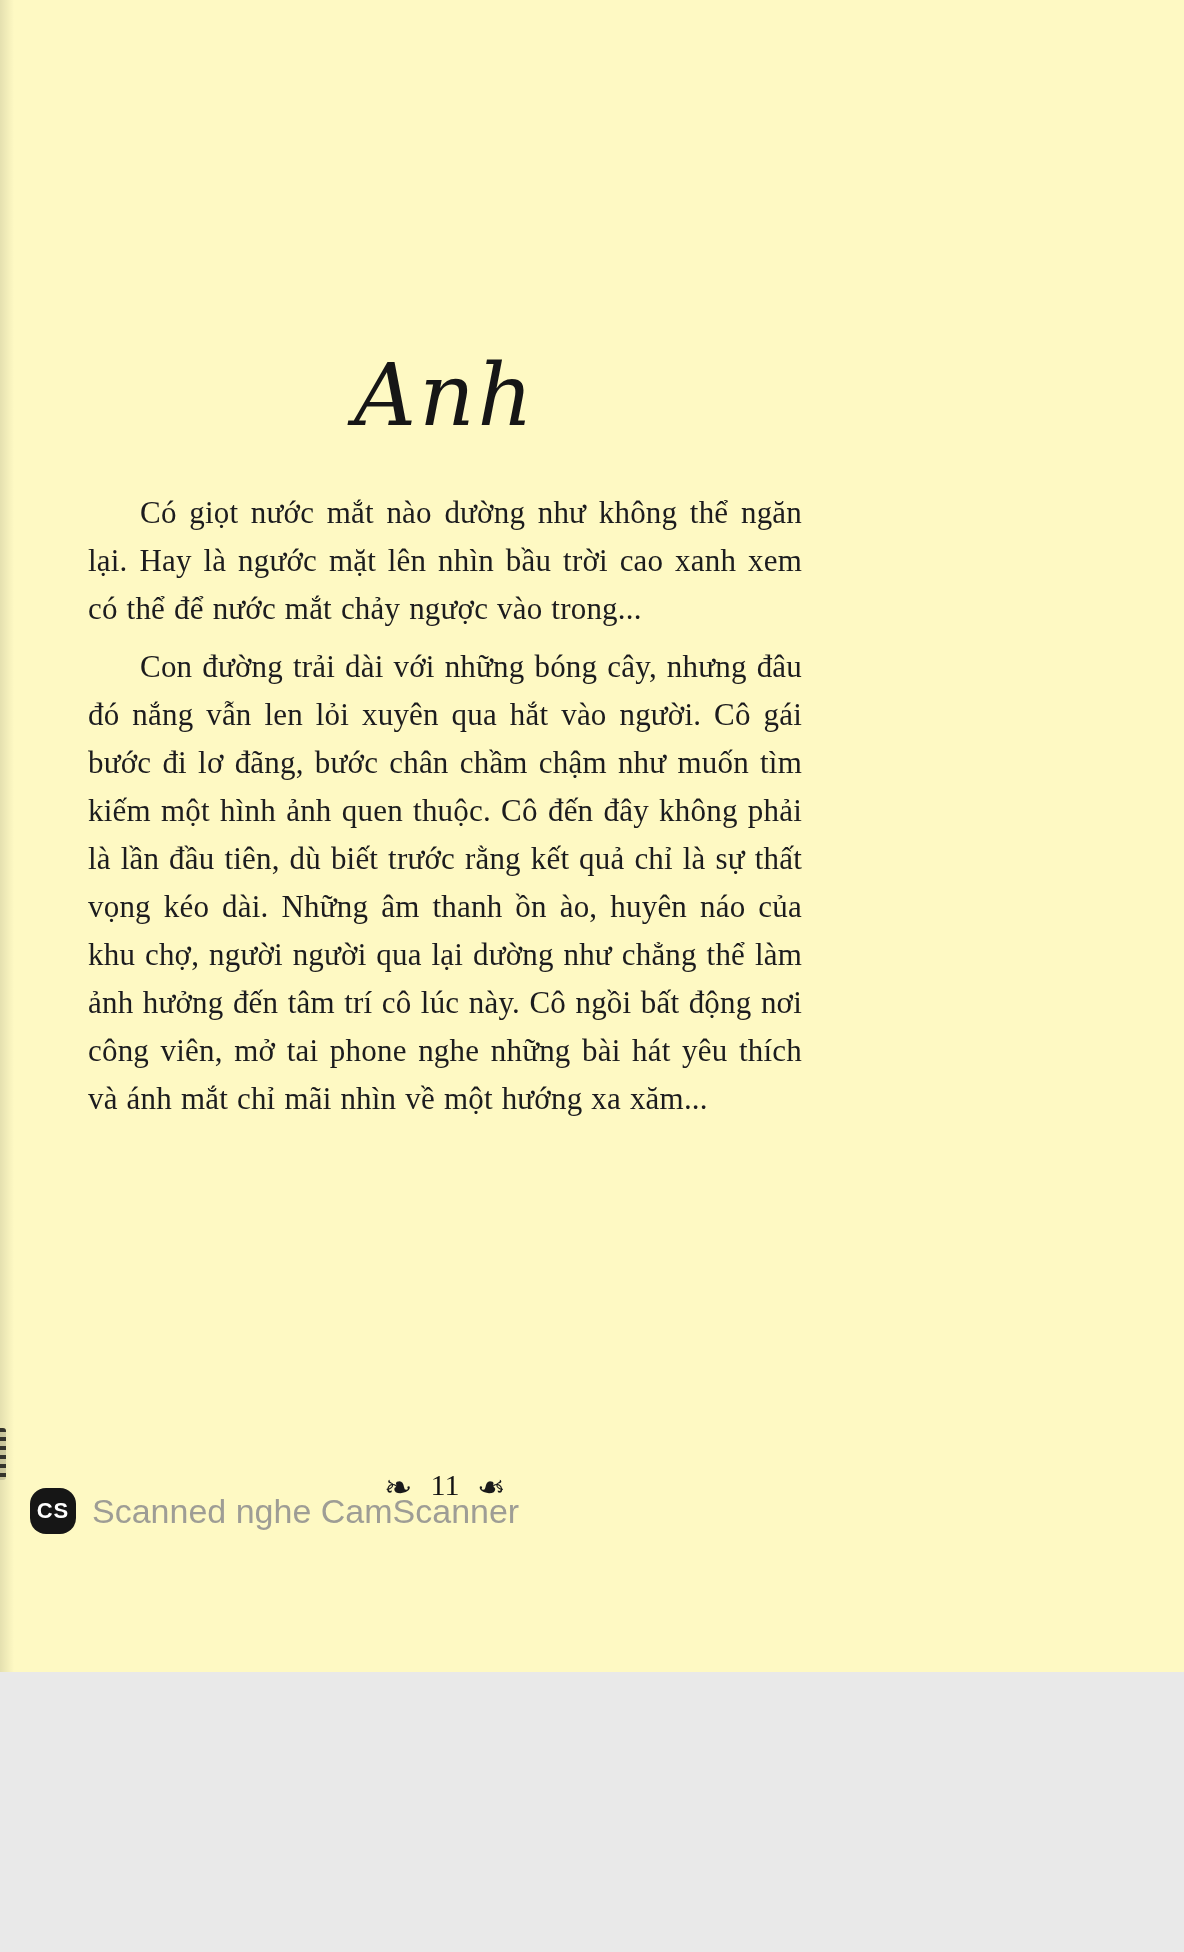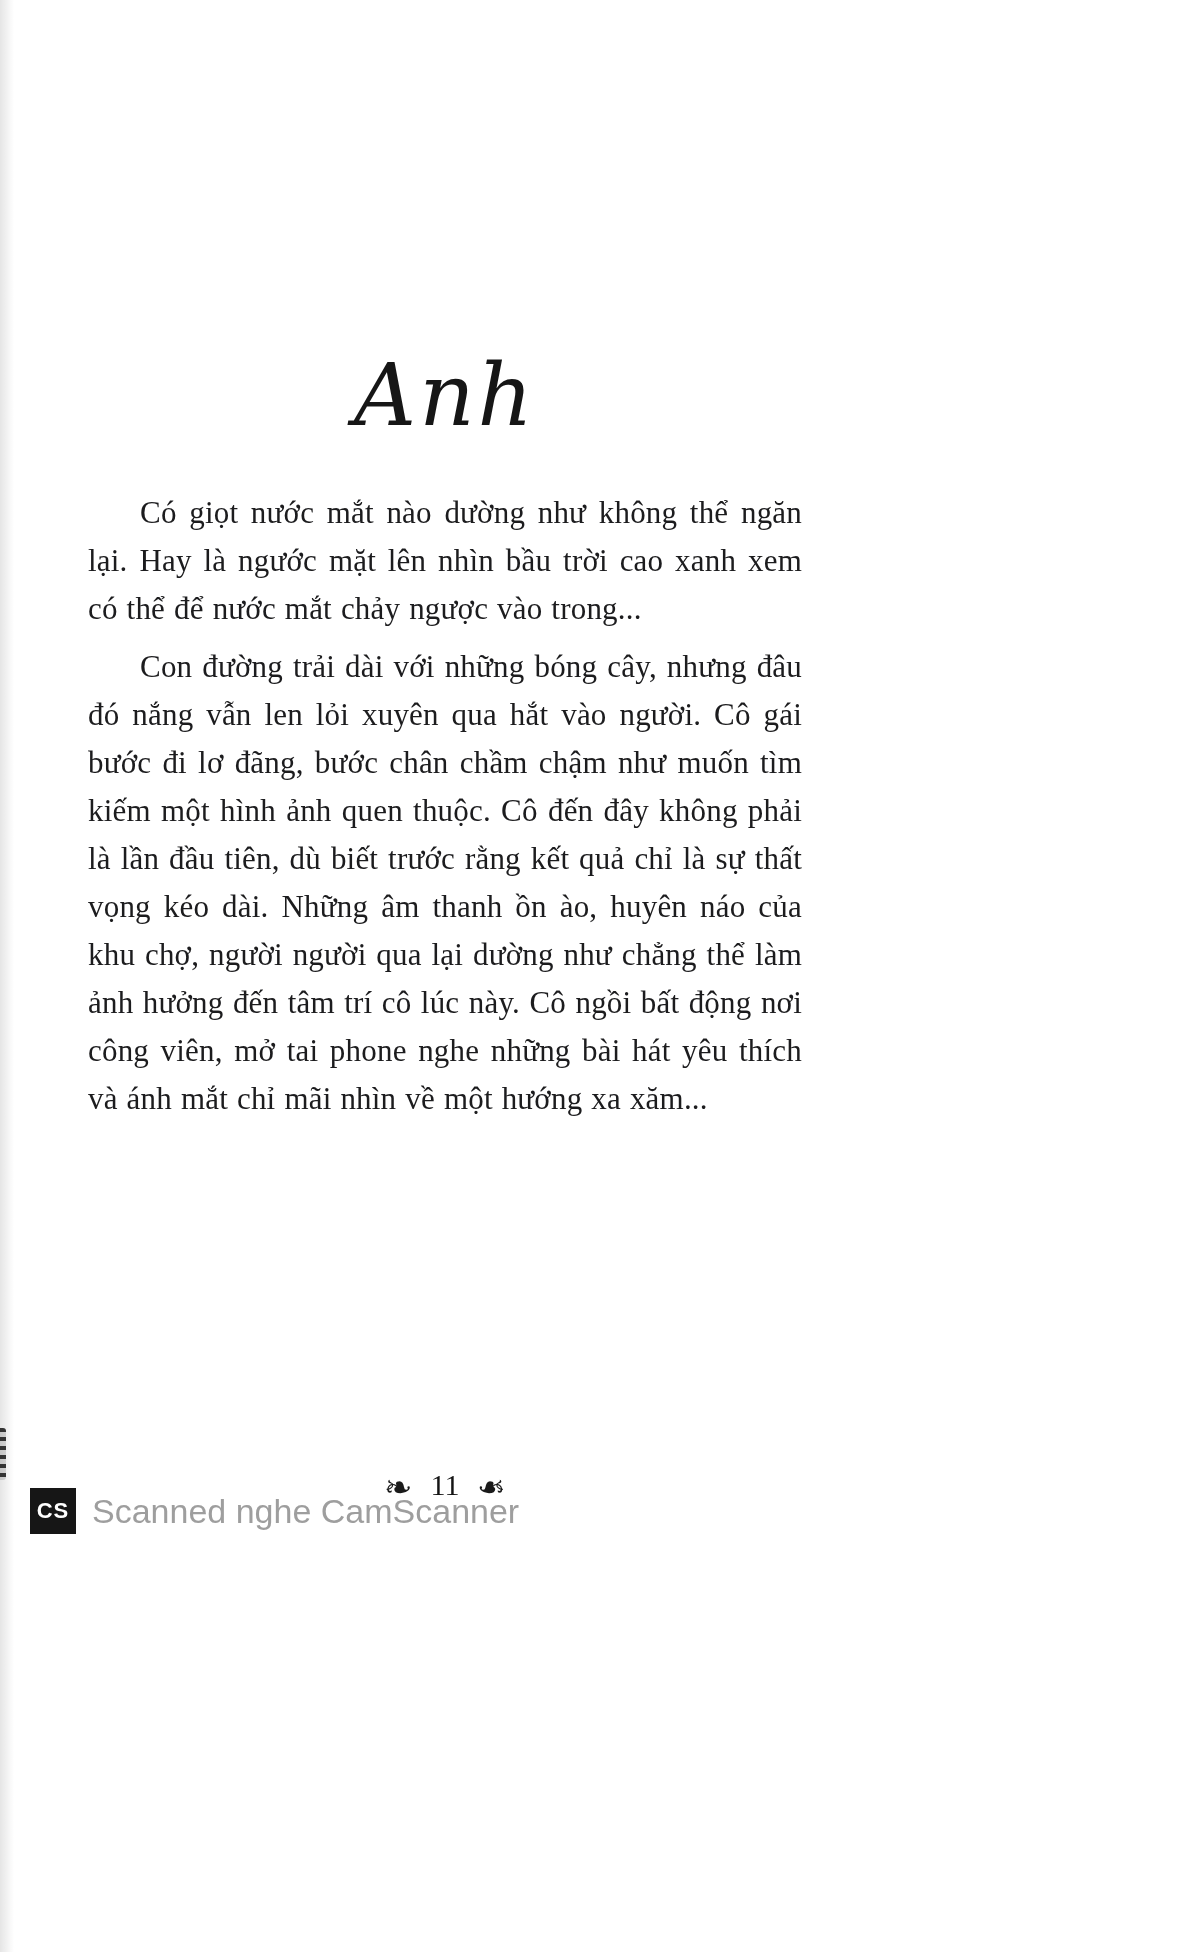--- a/index.html
+++ b/index.html
@@ -3,23 +3,23 @@
 <meta charset="utf-8">
 <style>
   html, body {
     margin: 0;
     padding: 0;
     background: #e9e9e9;
   }
   .scan-page {
     position: relative;
     width: 1184px;
-    height: 1952px;
+    height: 1672px;
     margin: 0 auto;
-    background: #ffffff;
+    background: #fef9c3;
     overflow: hidden;
     font-family: "Liberation Serif", "DejaVu Serif", serif;
     color: #1c1c1e;
   }
   
   .edge-shadow {
     position: absolute;
     left: 0; top: 0;
     width: 14px; height: 100%;
     background: linear-gradient(to right, rgba(0,0,0,0.10), rgba(0,0,0,0));
@@ -100,21 +100,21 @@
     display: flex;
     align-items: center;
     z-index: 1;
   }
   .cs-logo {
     display: flex;
     align-items: center;
     justify-content: center;
     width: 46px;
     height: 46px;
-    border-radius: 0;
+    border-radius: 16px;
     background: #161616;
     color: #ffffff;
     font-family: "Liberation Sans", sans-serif;
     font-weight: bold;
     font-size: 22px;
     letter-spacing: 1px;
     flex: 0 0 auto;
   }
   .cs-text {
     margin-left: 16px;

